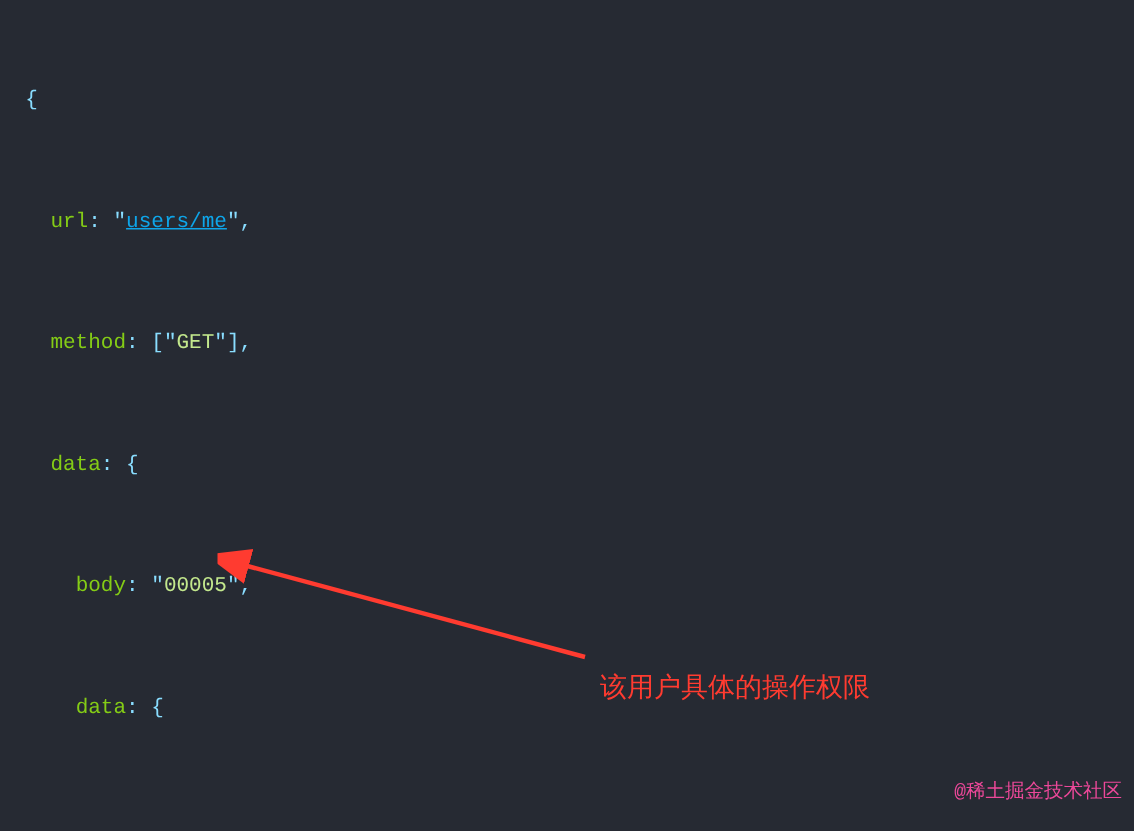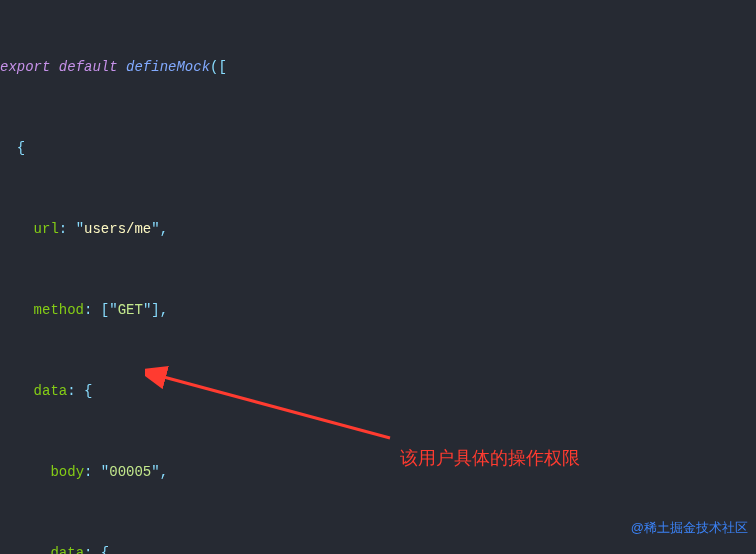--- a/index.html
+++ b/index.html
@@ -22,46 +22,45 @@
     display: flex;
     align-items: center;
     height: 27px;
     padding-left: 0;
   }
   .kw { color: #c792ea; font-style: italic; }
   .def-italic { color: #82aaff; font-style: italic; }
   .punc { color: #89ddff; }
   .prop { color: #84cc16; text-align: right; }
   .str { color: #c3e88d; text-align: center; }
-  .str-u { color: #fef9c3; }
+  .str-u { color: #0ea5e9; text-decoration: underline; }
   .annotation {
     position: absolute;
     color: #ff3b30;
     font-size: 18px;
     font-family: "PingFang SC", "Microsoft YaHei", sans-serif;
     margin-top: 21px;
   }
   .watermark {
     position: absolute;
     right: 8px;
     bottom: 14px;
-    color: #3b82f6;
+    color: #ec4899;
     font-size: 13px;
-    font-family: Liberation Sans, sans-serif;
+    font-family: Liberation Mono, monospace;
   }
   svg.arrow {
     position: absolute;
     pointer-events: none;
   }
 </style>
 </head>
 <body>
 
 <div class="code-area">
-  <div class="line"><span class="kw">export</span>&nbsp;<span class="kw">default</span>&nbsp;<span class="def-italic">defineMock</span><span class="punc">([</span></div>
   <div class="line">&nbsp;&nbsp;<span class="punc">{</span></div>
   <div class="line">&nbsp;&nbsp;&nbsp;&nbsp;<span class="prop">url</span><span class="punc">:</span>&nbsp;<span class="punc">"</span><span class="str-u">users/me</span><span class="punc">"</span><span class="punc">,</span></div>
   <div class="line">&nbsp;&nbsp;&nbsp;&nbsp;<span class="prop">method</span><span class="punc">:</span>&nbsp;<span class="punc">[</span><span class="punc">"</span><span class="str">GET</span><span class="punc">"</span><span class="punc">]</span><span class="punc">,</span></div>
   <div class="line">&nbsp;&nbsp;&nbsp;&nbsp;<span class="prop">data</span><span class="punc">:</span>&nbsp;<span class="punc">{</span></div>
   <div class="line">&nbsp;&nbsp;&nbsp;&nbsp;&nbsp;&nbsp;<span class="prop">body</span><span class="punc">:</span>&nbsp;<span class="punc">"</span><span class="str">00005</span><span class="punc">"</span><span class="punc">,</span></div>
   <div class="line">&nbsp;&nbsp;&nbsp;&nbsp;&nbsp;&nbsp;<span class="prop">data</span><span class="punc">:</span>&nbsp;<span class="punc">{</span></div>
   
   
   
   

